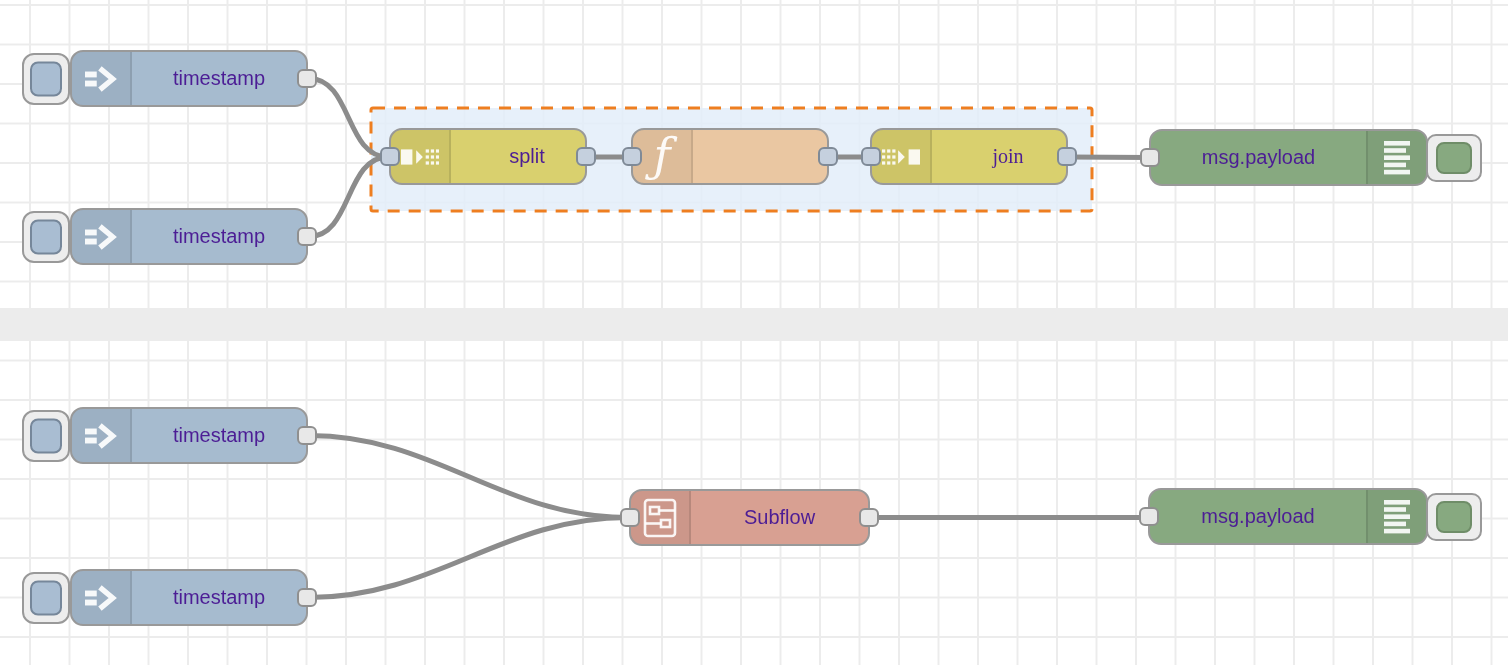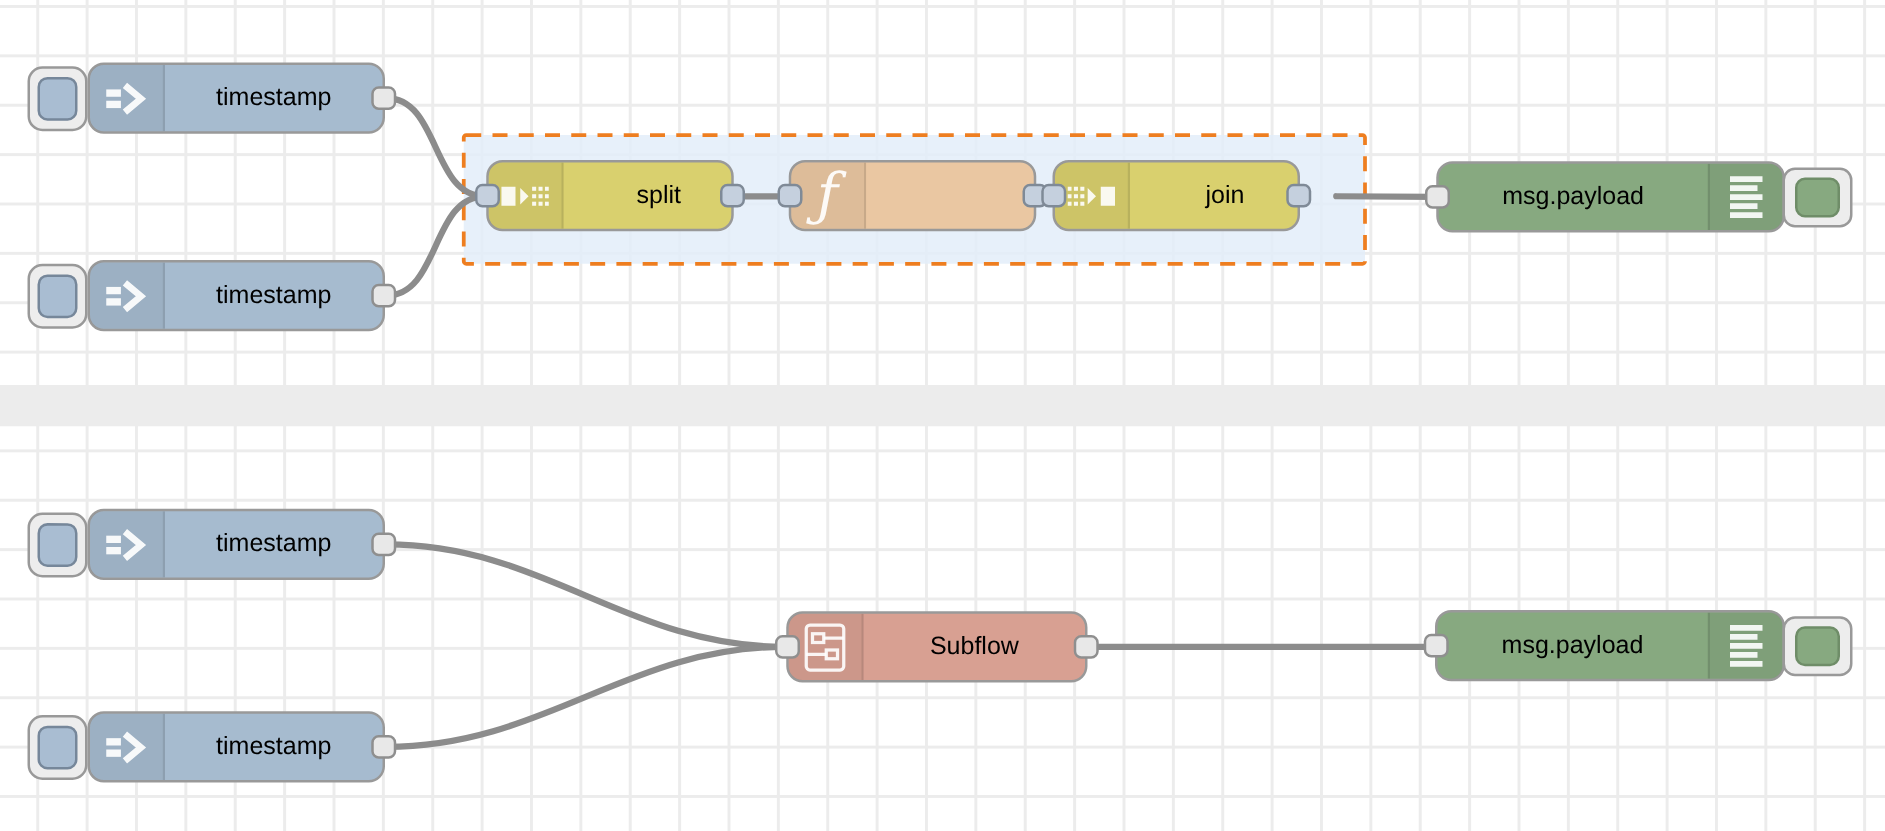--- a/index.html
+++ b/index.html
@@ -34,21 +34,21 @@
     border-right:2px solid rgba(0,0,0,0.10);
     display:flex;align-items:center;justify-content:center;
     border-radius:10px 0 0 10px;
   }
   .node .iconbox.right{
     border-right:none;border-left:2px solid rgba(0,0,0,0.10);
     border-radius:0 10px 10px 0;
   }
   .node .label{
     flex:1;display:flex;align-items:center;justify-content:center;
-    font-size:20px;color:#000000;white-space:nowrap;
+    font-size:20px;color:#4c1d95;white-space:nowrap;
   }
   .inject{background:#a6bbcf;}
   .splitjoin{background:#d9d06e;gap:18px;}
   .func{background:#eac7a2;}
   .subflow{background:#d8a092;justify-content:space-between;}
   .debug{background:#87a980;text-align:center;}
   .port{
     position:absolute;z-index:3;
     width:20px;height:19px;
     background:#e8e8e8;
@@ -164,21 +164,21 @@
 
   <div class="node func" style="left:631px;top:128px;width:198px;">
     <div class="iconbox">
       <span class="ficon">ƒ</span>
     </div>
     <div class="label"></div>
     <div class="port in sel"></div>
     <div class="port out sel"></div>
   </div>
 
-  <div class="node splitjoin" style="left:842px;top:128px;width:198px;">
+  <div class="node splitjoin" style="left:870px;top:128px;width:198px;font-family:Liberation Serif, serif;">
     <div class="iconbox">
       <svg width="38" height="20" viewBox="0 0 40 20">
         <g fill="rgba(255,255,255,0.9)">
           <rect x="0" y="2" width="3.4" height="3.4"></rect>
             <rect x="5.4" y="2" width="3.4" height="3.4"></rect>
             <rect x="10.8" y="2" width="3.4" height="3.4"></rect>
           <rect x="0" y="8.3" width="3.4" height="3.4"></rect>
             <rect x="5.4" y="8.3" width="3.4" height="3.4"></rect>
             <rect x="10.8" y="8.3" width="3.4" height="3.4"></rect>
           <rect x="0" y="14.6" width="3.4" height="3.4"></rect>

